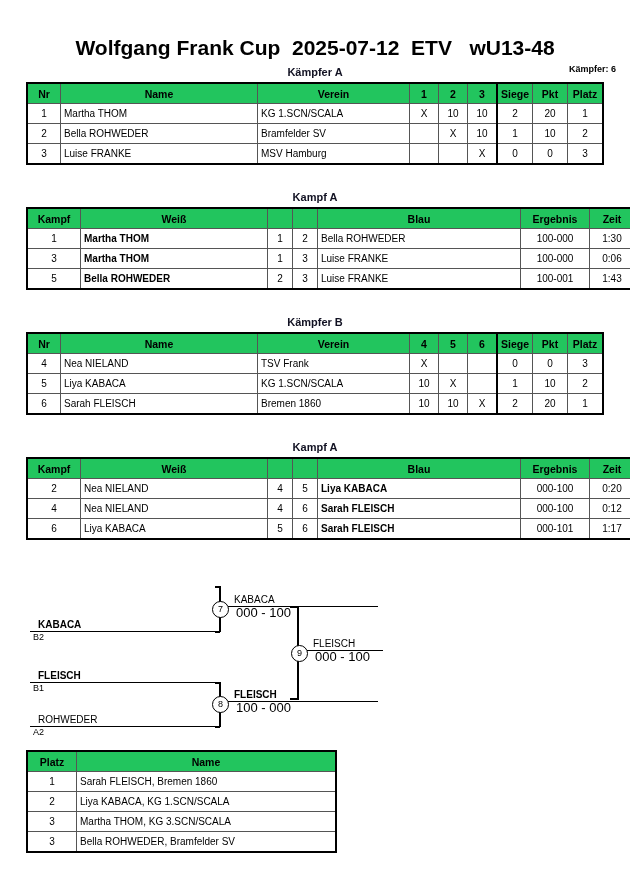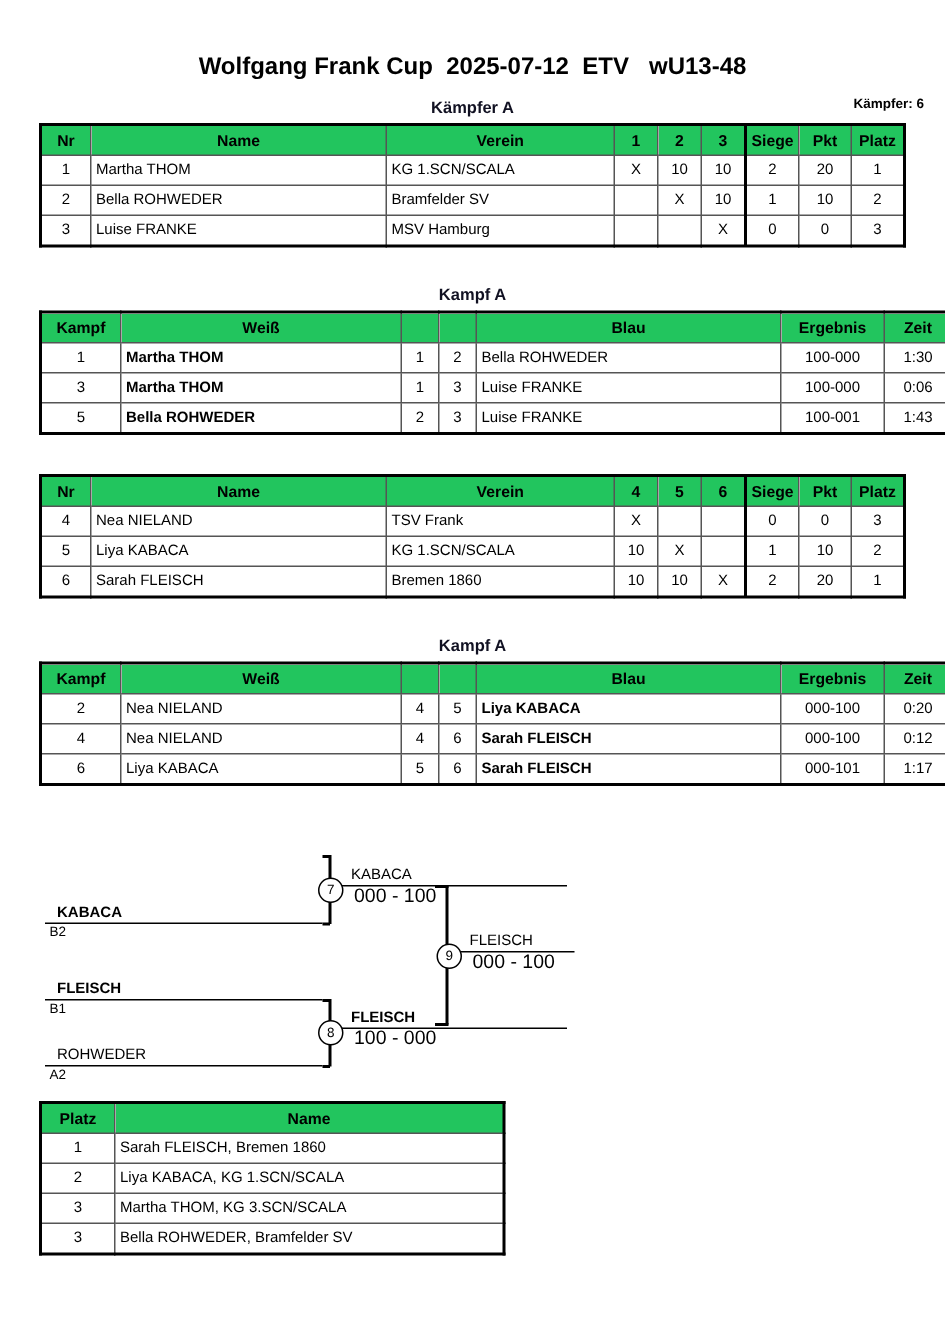--- a/index.html
+++ b/index.html
@@ -19,21 +19,21 @@
   
   .page-header {
     position: relative;
     height: 66px;
   }
   .title {
     position: absolute;
     left: 0; right: 0;
     top: 36px;
     text-align: center;
-    font-size: 16px;
+    font-size: 21px;
     font-weight: bold;
     letter-spacing: 0px;
     white-space: pre;
   }
   .fighter-count {
     position: absolute;
     right: 14px;
     top: 64px;
     font-size: 9px;
     font-weight: bold;
@@ -277,20 +277,21 @@
           <td class="l">Luise FRANKE</td>
           <td class="c">100-001</td>
           <td class="c">1:43</td>
         </tr>
       </tbody>
     </table>
   </div>
 </div>
 
 <div class="block" style="margin-top:20px;">
+  <div class="section-caption">Kämpfer B</div>
   <div class="tbl-wrap">
     <table class="grid standings">
       <thead>
         <tr>
           <th class="st-nr">Nr</th>
           <th class="st-name">Name</th>
           <th class="st-verein">Verein</th>
           <th class="st-sc">4</th>
           <th class="st-sc">5</th>
           <th class="st-sc">6</th>

